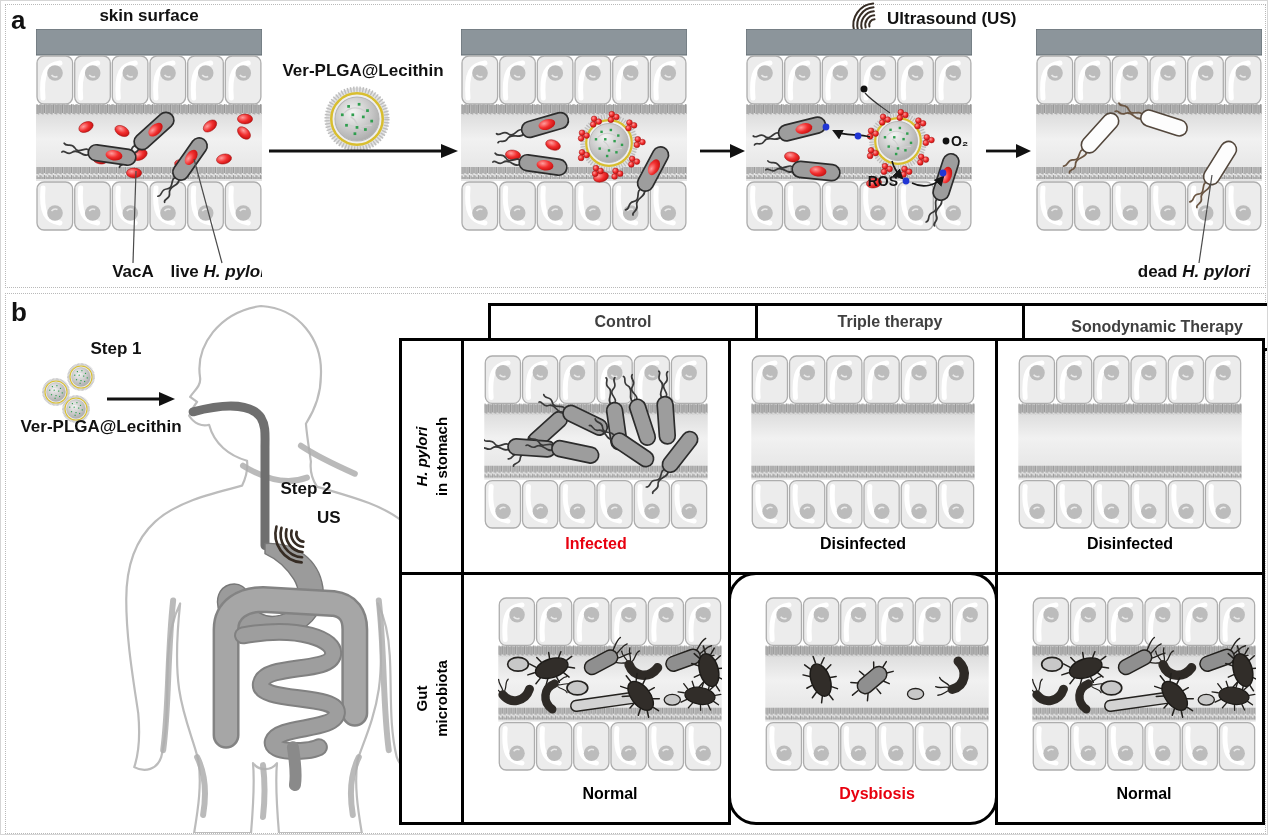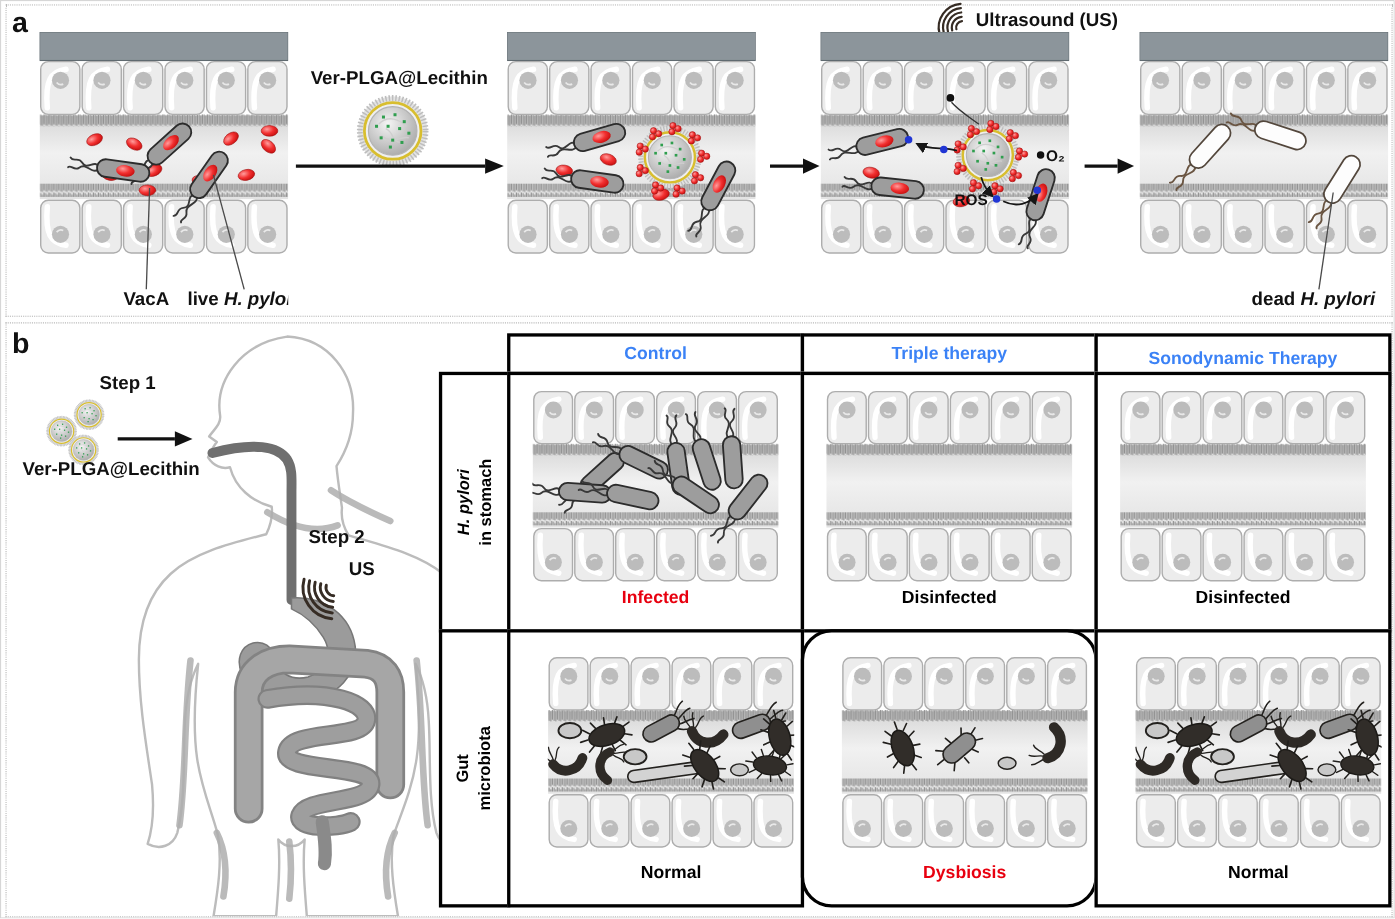--- a/index.html
+++ b/index.html
@@ -9,21 +9,21 @@
   .abs{position:absolute;}
   .panel{position:absolute;border:1px dotted #b9b9b9;background:#fff;}
   .plabel{font-size:26px;font-weight:bold;color:#111;}
   .cap{font-weight:bold;color:#111;text-align:center;}
   .cap17{font-size:17px;}
   .nowrap{white-space:nowrap;}
   svg{display:block;}
   svg text{font-family:"Liberation Sans","DejaVu Sans",sans-serif;font-weight:bold;fill:#111;}
   
   .tcell{position:absolute;box-sizing:border-box;border:3px solid #000;background:#fff;}
-  .th{display:flex;align-items:center;justify-content:center;font-weight:bold;font-size:16px;color:#3b82f6;}
+  .th{display:flex;align-items:center;justify-content:center;font-weight:bold;font-size:16px;color:#404040;margin-left:27px;}
   .rowlab{display:flex;align-items:center;justify-content:center;}
   .rot{transform:rotate(-90deg);text-align:center;font-weight:bold;font-size:15px;line-height:1.3;white-space:nowrap;color:#000;}
   .ital{font-style:italic;}
   .bodycell{text-align:center;}
   .bodycell svg{margin:0 auto;}
   .status{font-weight:bold;font-size:16px;text-align:center;color:#000;}
   .status.red{color:#e8000f;}
   .pad1{padding-top:14px;} .pad1 .status{margin-top:6px;}
   .pad2{padding-top:22px;padding-left:28px;} .pad2 .status{margin-top:14px;}
 </style>
@@ -206,20 +206,21 @@
     <use href="#gbGraySpiky" transform="translate(108,84) rotate(-40)"></use>
     <use href="#gbOval" transform="translate(152,98) scale(0.78)"></use>
     <use href="#gbCurve" transform="translate(194,80) rotate(-78)"></use>
   </g>
 </defs>
 </svg>
 
 <div class="panel" style="left:4px;top:3px;width:1259px;height:282px;"></div>
 <div class="abs plabel" style="left:10px;top:4px;">a</div>
 
+<div class="abs cap cap17" style="left:35px;top:5px;width:226px;">skin surface</div>
 
 <svg class="abs" style="left:35px;top:28px;" width="226" height="252" viewBox="0 0 226 252">
   <use href="#frameA"></use>
   <g>
     <use href="#vac" transform="translate(50,98) rotate(-25)"></use>
         <use href="#vac" transform="translate(86,102) rotate(28)"></use>
     <use href="#vac" transform="translate(128,95)"></use>
         <use href="#vac" transform="translate(174,97) rotate(-38)"></use>
     <use href="#vac" transform="translate(208,104) rotate(42)"></use>
         <use href="#vac" transform="translate(64,130) rotate(12)"></use>

